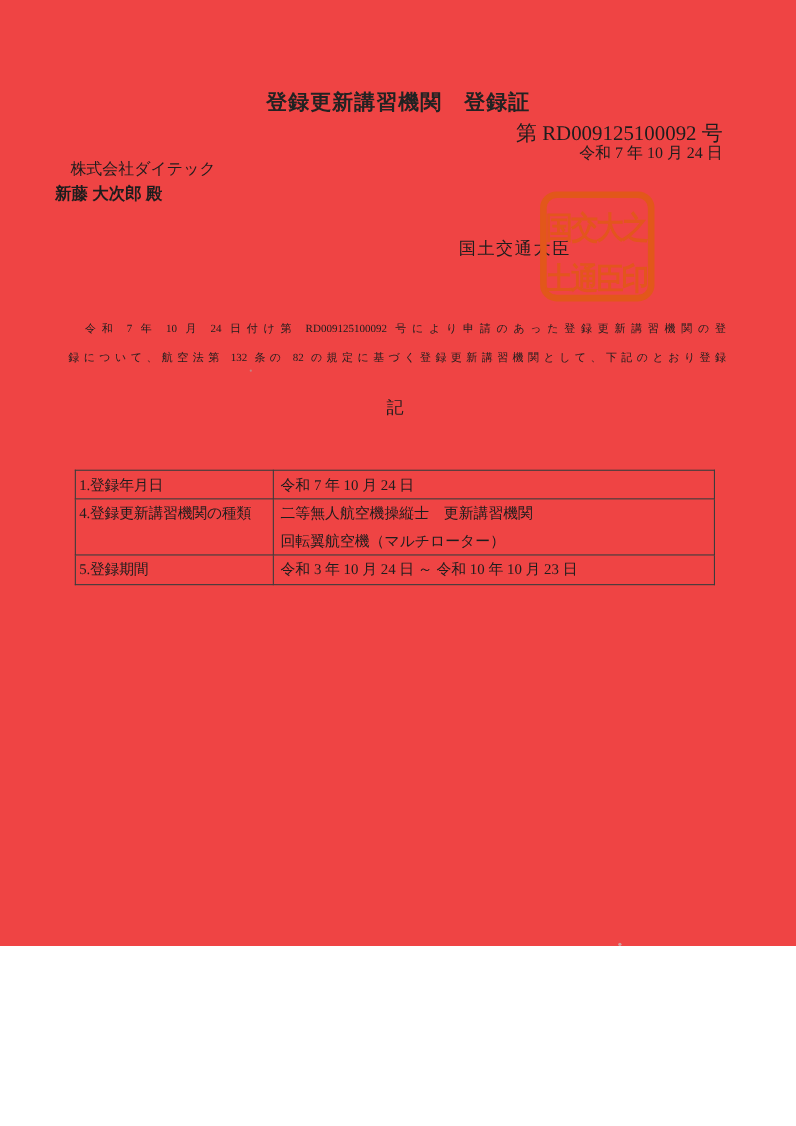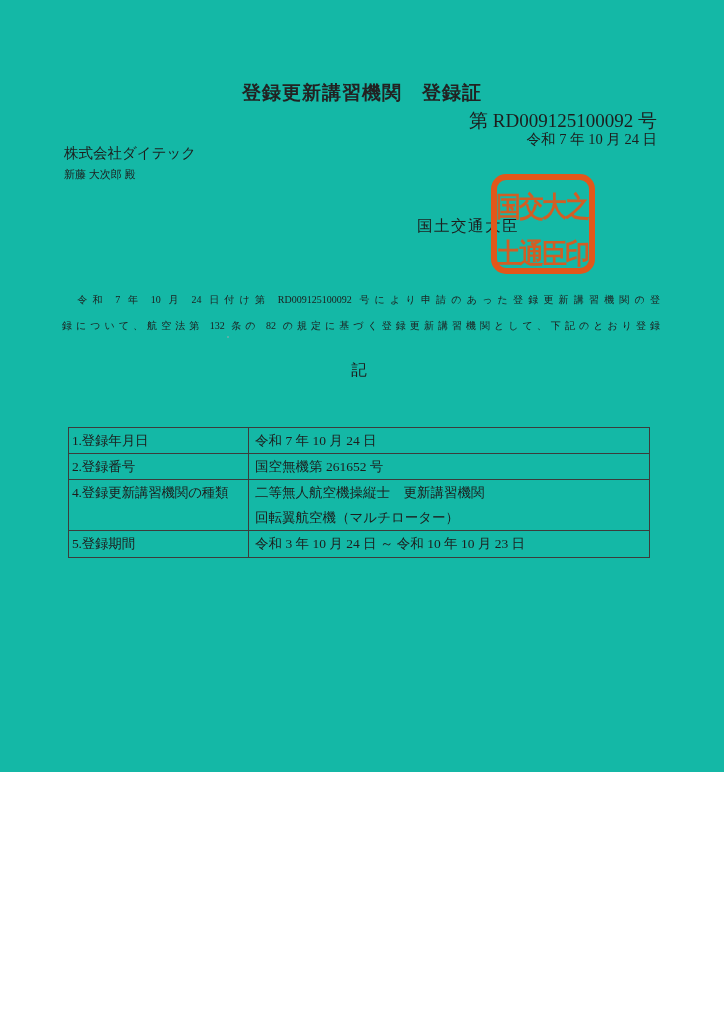--- a/index.html
+++ b/index.html
@@ -1,35 +1,35 @@
 <!DOCTYPE html>
 <html lang="ja"><head>
 <meta charset="utf-8">
 <style>
   html,body{margin:0;padding:0;background:#ffffff;}
   .page{
     position:relative;
-    width:724px;height:772px;
-    background:#14b8a6;
+    width:724px;height:860px;
+    background:#ef4444;
     font-family:"Liberation Serif","DejaVu Serif",serif;
     color:#1d1d1d;
     overflow:hidden;
   }
   .abs{position:absolute;}
   .title{
     top:80px;left:0;right:0;
     text-align:center;
     font-size:19px;font-weight:600;
     letter-spacing:1px;
     color:#222;
   }
   .docnum{top:108px;right:67px;font-size:19px;font-family:Liberation Serif, serif;}
   .docdate{top:130px;right:67px;font-size:14.5px;}
   .addr-company{top:144px;left:64px;font-size:14.5px;}
-  .addr-person{top:167px;left:64px;font-size:11px;}
+  .addr-person{top:167px;left:50px;font-size:15px;font-weight:bold;}
   .minister{top:216px;left:417px;font-size:15.5px;letter-spacing:1.5px;}
   .seal{top:172px;left:489px;width:108px;height:104px;}
   .seal text{
     font-family:"DejaVu Serif","Liberation Serif",serif;
     font-weight:bold;
     opacity:0.92;
   }
   .body-text{top:287px;left:62px;width:598px;font-size:10px;line-height:25.5px;}
   .body-text .line{white-space:nowrap;}
   .body-text .j{text-align:justify;text-align-last:justify;white-space:normal;
@@ -94,24 +94,20 @@
   </div>
 
   <div class="abs ki">記</div>
 
   <table class="reg">
     <tbody>
         <tr class="r1">
       <td class="lbl">1.登録年月日</td>
       <td class="val">令和 7 年 10 月 24 日</td>
     </tr>
-    <tr class="r2">
-      <td class="lbl">2.登録番号</td>
-      <td class="val">国空無機第 261652 号</td>
-    </tr>
     <tr class="r4">
       <td class="lbl">4.登録更新講習機関の種類</td>
       <td class="val">二等無人航空機操縦士　更新講習機関
 回転翼航空機（マルチローター）</td>
     </tr>
     <tr class="r5">
       <td class="lbl">5.登録期間</td>
       <td class="val">令和 3 年 10 月 24 日 ～ 令和 10 年 10 月 23 日</td>
     </tr>
   </tbody>

